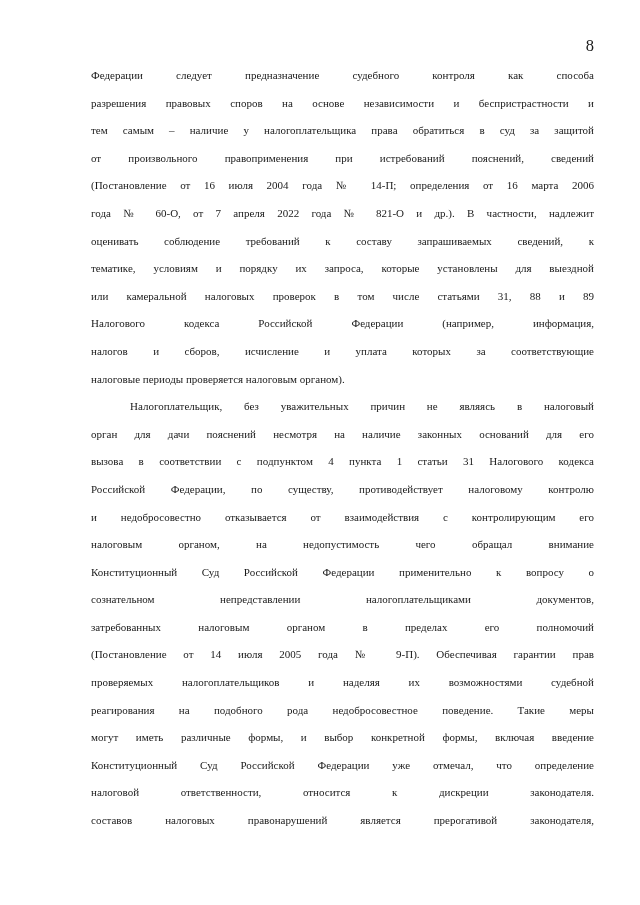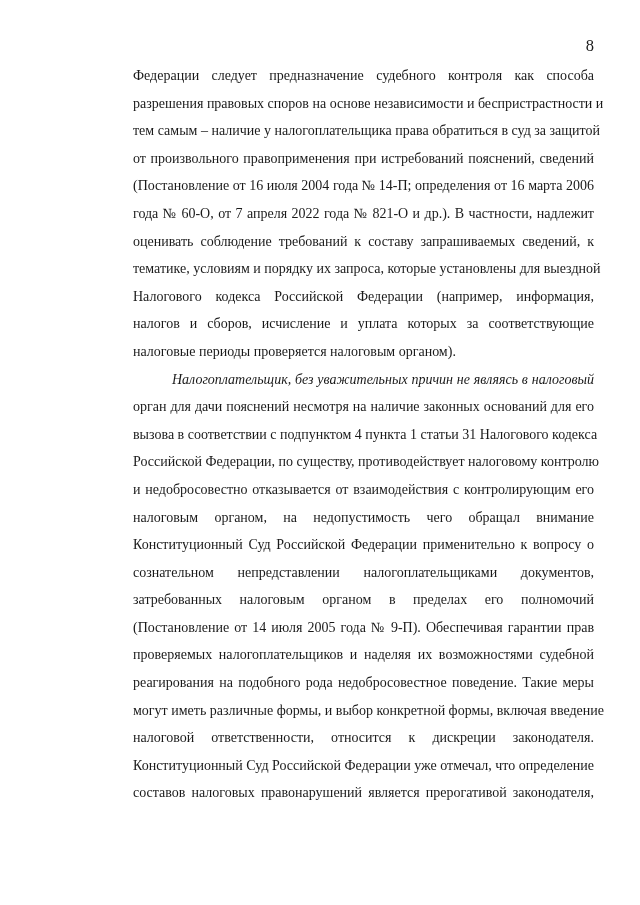--- a/index.html
+++ b/index.html
@@ -27,64 +27,63 @@
     .body-text {
       position: absolute;
       top: 62px;
       left: 91px;
       width: 503px;
     }
     .line {
       display: block;
       height: 27.6px;
       line-height: 27.6px;
-      font-size: 14px;
+      font-size: 11px;
       white-space: nowrap;
       text-align: justify;
       text-align-last: justify;
-      margin-left: 42px;
     }
     .line.last {
       text-align-last: left;
     }
     .line.indent {
       padding-left: 39px;
-      font-style: italic;
     }
   </style>
 </head>
 <body>
 
 <div class="page-number">8</div>
 
 <div class="body-text">
   <div class="paragraph">
     <span class="line">Федерации следует предназначение судебного контроля как способа</span>
     <span class="line">разрешения правовых споров на основе независимости и беспристрастности и</span>
     <span class="line">тем самым – наличие у налогоплательщика права обратиться в суд за защитой</span>
     <span class="line">от произвольного правоприменения при истребований пояснений, сведений</span>
     <span class="line">(Постановление от 16 июля 2004 года № 14-П; определения от 16 марта 2006</span>
     <span class="line">года № 60-О, от 7 апреля 2022 года № 821-О и др.). В частности, надлежит</span>
     <span class="line">оценивать соблюдение требований к составу запрашиваемых сведений, к</span>
     <span class="line">тематике, условиям и порядку их запроса, которые установлены для выездной</span>
+    <span class="line">или камеральной налоговых проверок в том числе статьями 31, 88 и 89</span>
     <span class="line">Налогового кодекса Российской Федерации (например, информация,</span>
     <span class="line">налогов и сборов, исчисление и уплата которых за соответствующие</span>
     <span class="line last">налоговые периоды проверяется налоговым органом).</span>
   </div>
   <div class="paragraph">
     <span class="line indent">Налогоплательщик, без уважительных причин не являясь в налоговый</span>
     <span class="line">орган для дачи пояснений несмотря на наличие законных оснований для его</span>
     <span class="line">вызова в соответствии с подпунктом 4 пункта 1 статьи 31 Налогового кодекса</span>
     <span class="line">Российской Федерации, по существу, противодействует налоговому контролю</span>
     <span class="line">и недобросовестно отказывается от взаимодействия с контролирующим его</span>
     <span class="line">налоговым органом, на недопустимость чего обращал внимание</span>
     <span class="line">Конституционный Суд Российской Федерации применительно к вопросу о</span>
     <span class="line">сознательном непредставлении налогоплательщиками документов,</span>
     <span class="line">затребованных налоговым органом в пределах его полномочий</span>
     <span class="line">(Постановление от 14 июля 2005 года № 9-П). Обеспечивая гарантии прав</span>
     <span class="line">проверяемых налогоплательщиков и наделяя их возможностями судебной</span>
     <span class="line">реагирования на подобного рода недобросовестное поведение. Такие меры</span>
     <span class="line">могут иметь различные формы, и выбор конкретной формы, включая введение</span>
+    <span class="line">Конституционный Суд Российской Федерации уже отмечал, что определение</span>
     <span class="line">налоговой ответственности, относится к дискреции законодателя.</span>
-    <span class="line">Конституционный Суд Российской Федерации уже отмечал, что определение</span>
     <span class="line">составов налоговых правонарушений является прерогативой законодателя,</span>
   </div>
 </div>
 
 </body></html>

